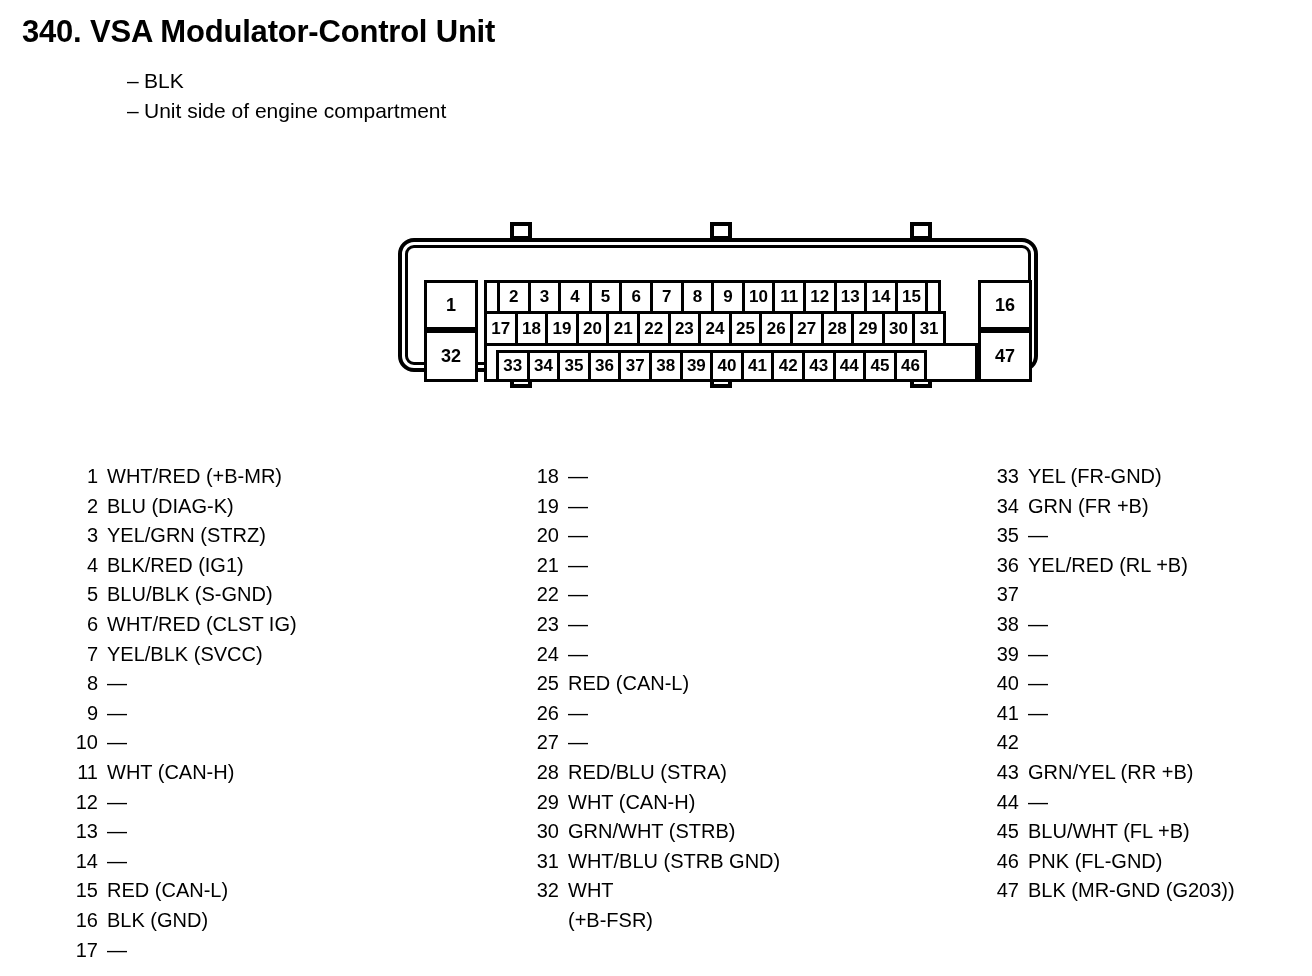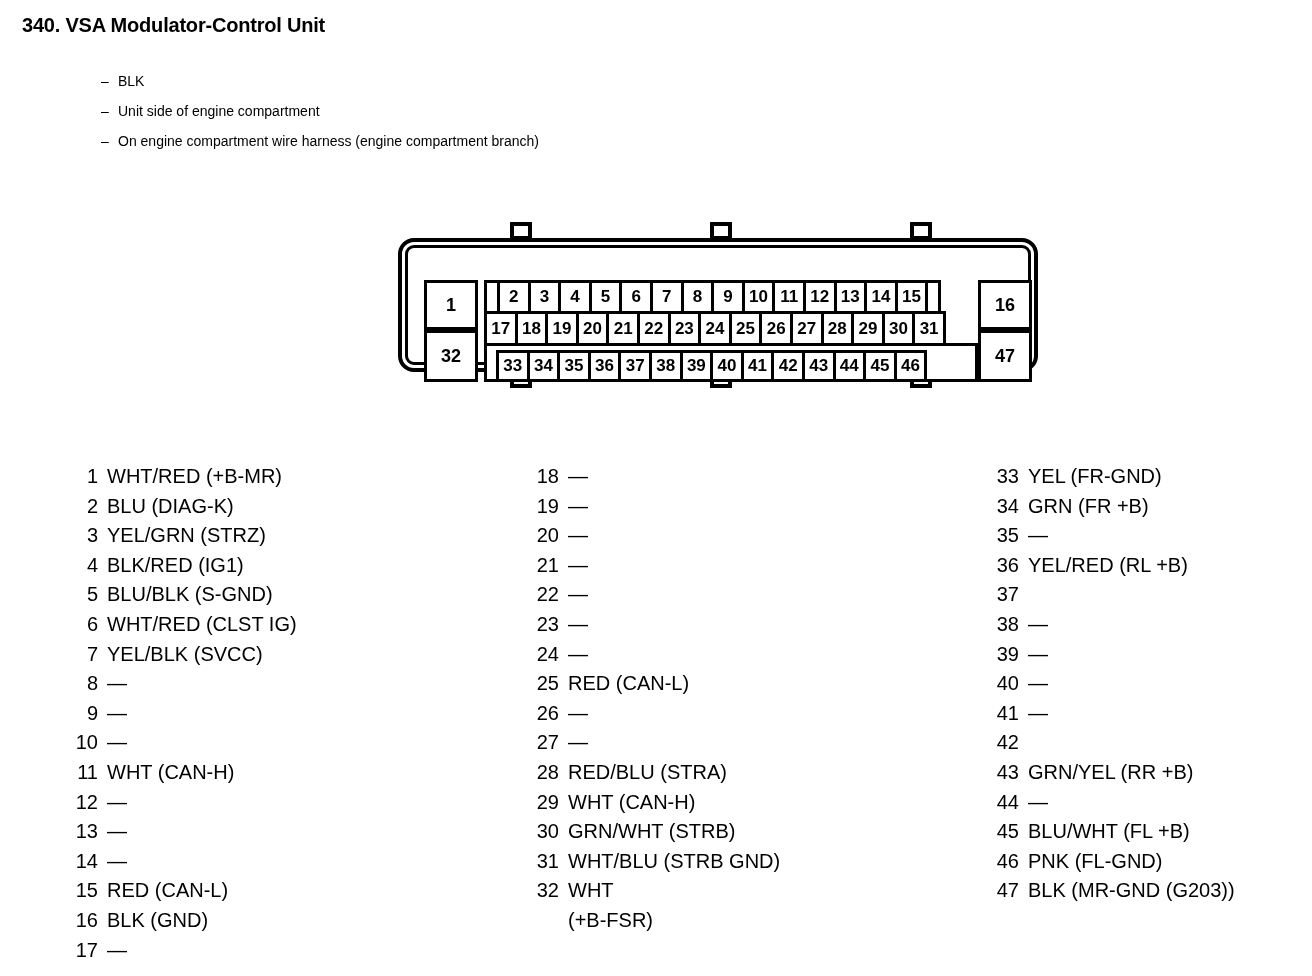--- a/index.html
+++ b/index.html
@@ -5,26 +5,26 @@
   html,body{margin:0;padding:0;}
   body{
     width:1312px;height:976px;background:#fff;
     font-family:"Liberation Sans", sans-serif;
     color:#000;overflow:hidden;position:relative;
   }
 
   
   #title{
     position:absolute;left:22px;top:14px;
-    font-size:20px;font-weight:bold;letter-spacing:-0.2px;
+    font-size:31px;font-weight:bold;letter-spacing:-0.2px;
     white-space:nowrap;
   }
   #bullets{
-    position:absolute;left:101px;top:66px;
-    font-size:14px;line-height:30px;
+    position:absolute;left:127px;top:66px;
+    font-size:21px;line-height:30px;
   }
   #bullets .b{white-space:nowrap;}
   #bullets .dash{display:inline-block;width:17px;}
 
   
   #connector{
     position:absolute;left:398px;top:222px;
     width:644px;height:166px;
   }
   
@@ -108,21 +108,20 @@
   .contline{padding-left:47px;white-space:nowrap;}
 </style>
 </head>
 <body>
 
 <div id="title">340. VSA Modulator-Control Unit</div>
 
 <div id="bullets">
   <div class="b"><span class="dash">–</span><span>BLK</span></div>
   <div class="b"><span class="dash">–</span><span>Unit side of engine compartment</span></div>
-  <div class="b"><span class="dash">–</span><span>On engine compartment wire harness (engine compartment branch)</span></div>
 </div>
 
 <div id="connector">
 
   <div class="tab top t1"></div>
   <div class="tab top t2"></div>
   <div class="tab top t3"></div>
   <div class="tab bot t1"></div>
   <div class="tab bot t2"></div>
   <div class="tab bot t3"></div>

